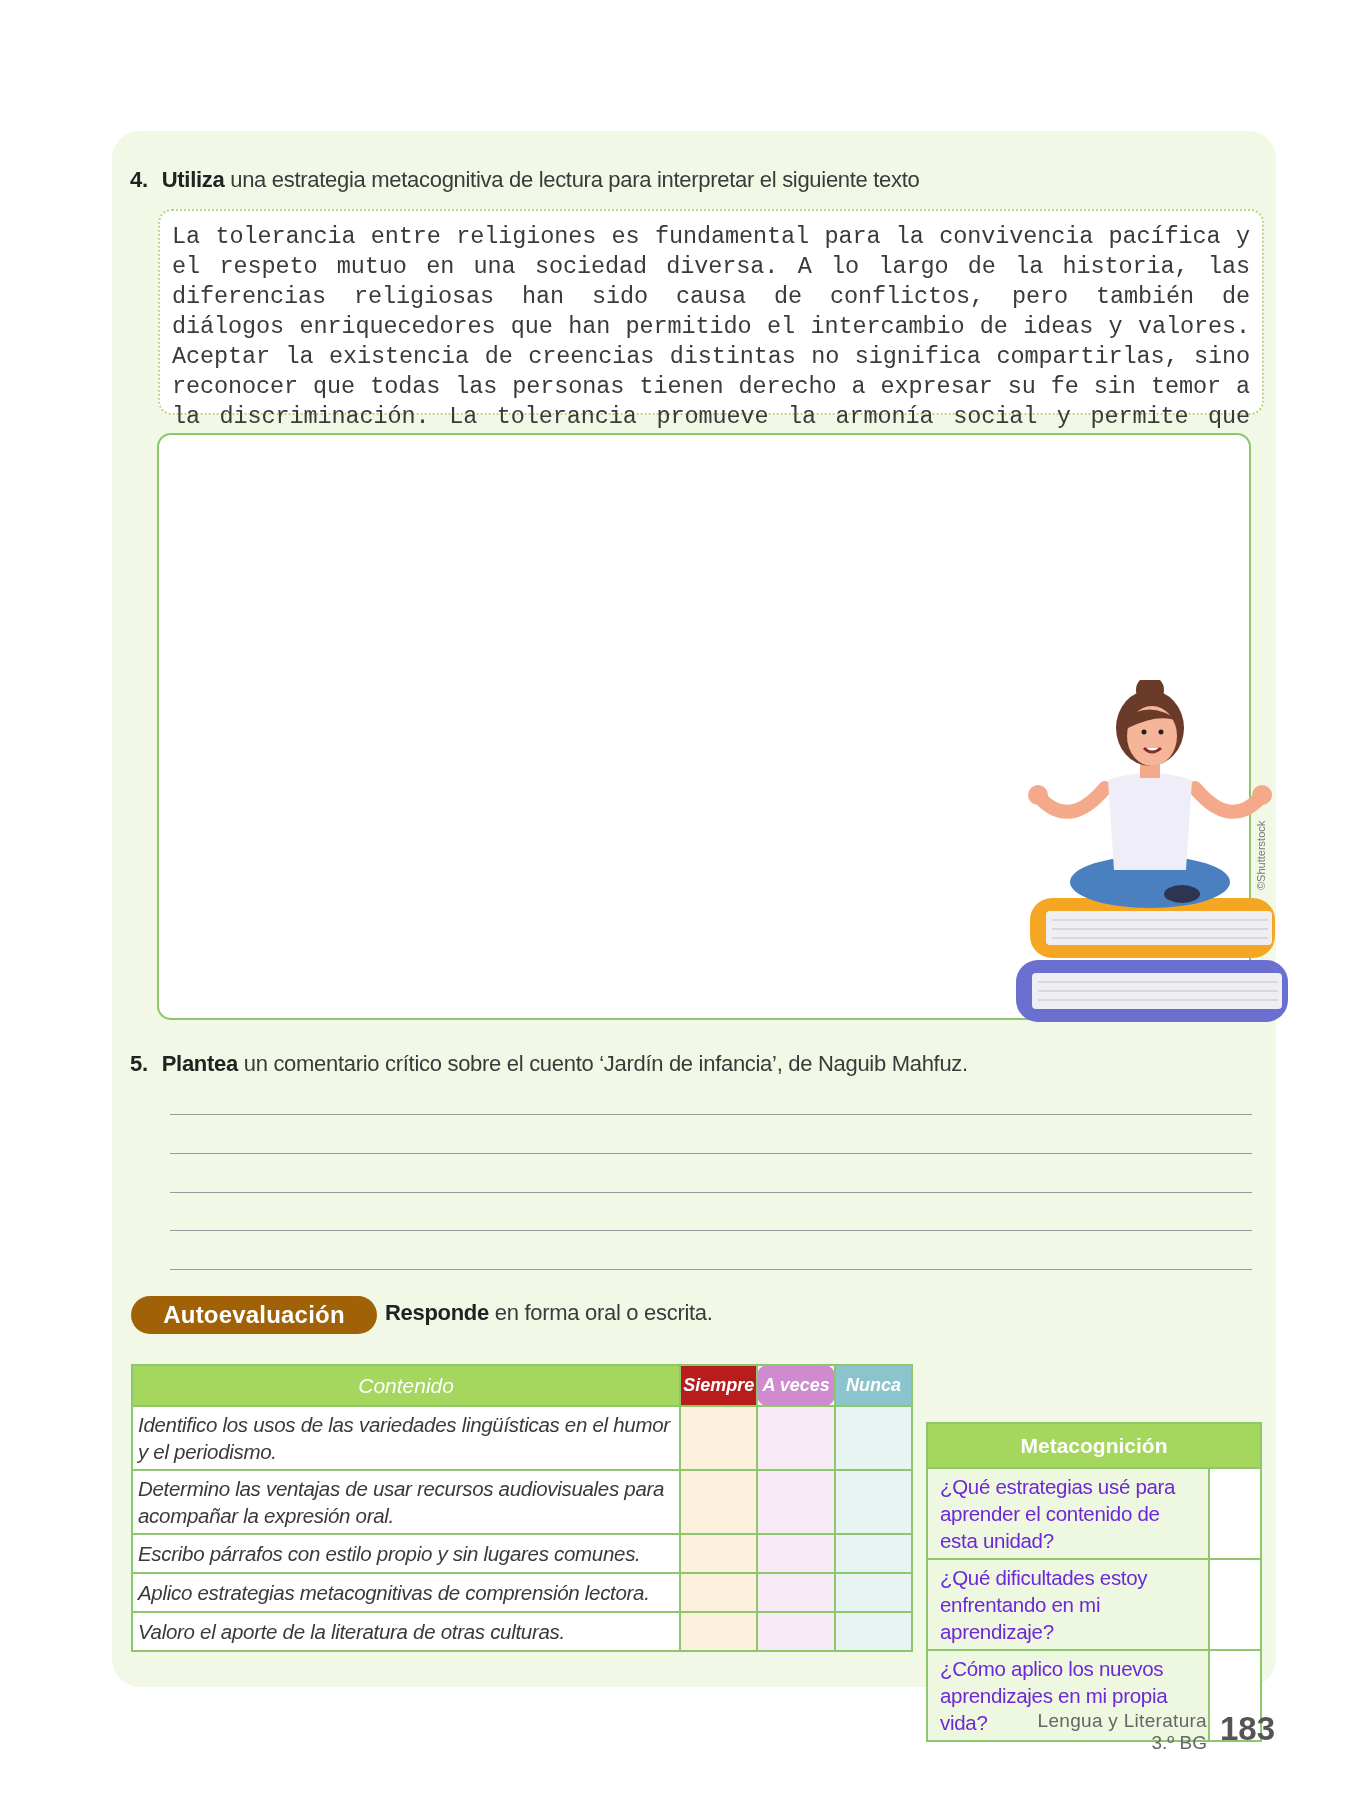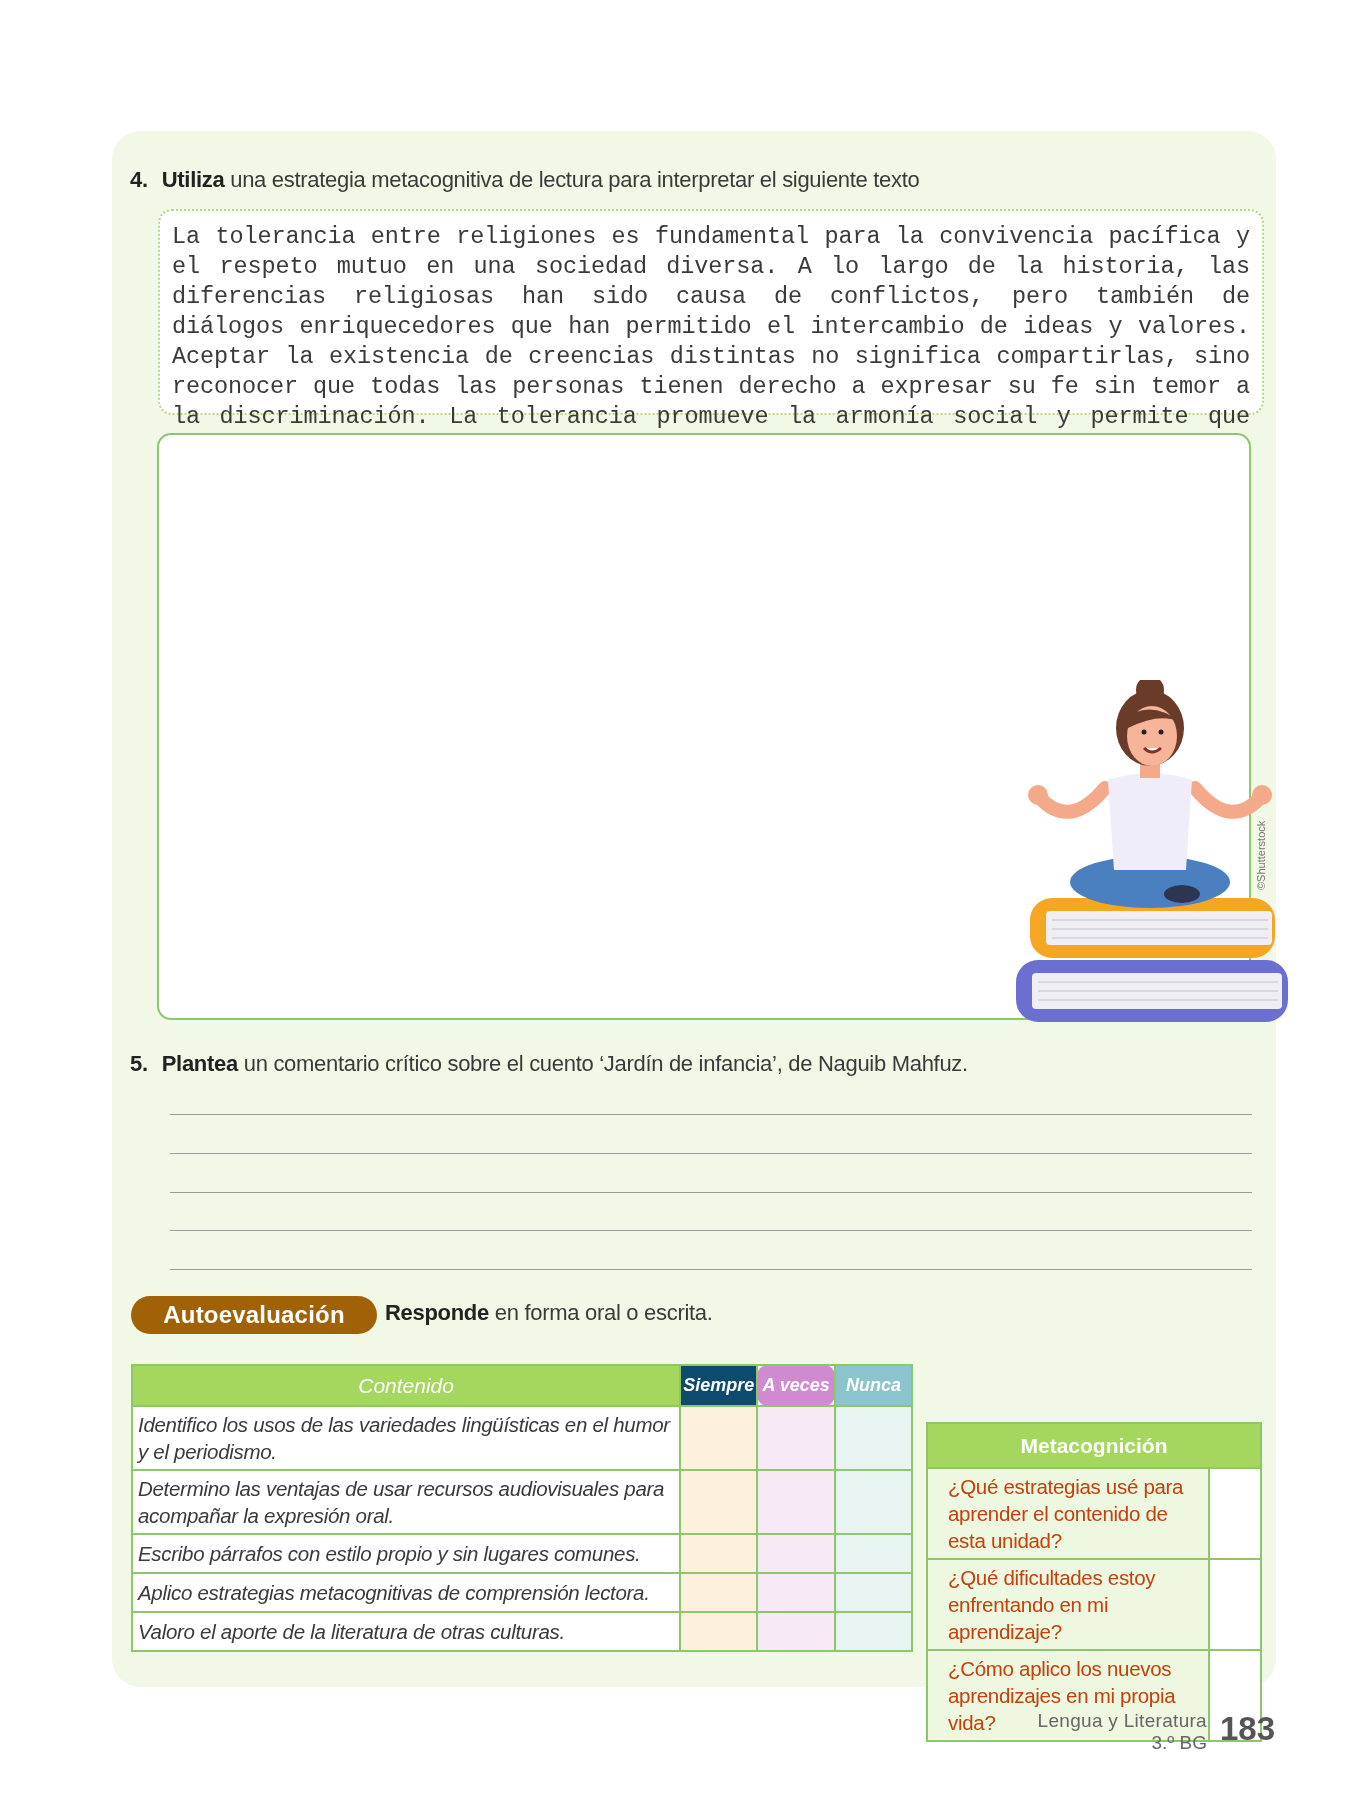--- a/index.html
+++ b/index.html
@@ -50,34 +50,34 @@
     .auto-instr { position: absolute; left: 385px; top: 1300px; font-size: 22px; color: #3a3a3a; white-space: nowrap; letter-spacing: -0.3px; }
     .auto-instr b { color: #222; }
 
     table { border-collapse: collapse; }
     .eval-table { position: absolute; left: 131px; top: 1364px; width: 782px; font-style: italic; }
     .eval-table td, .eval-table th { border: 2px solid #8cc86b; }
     .eval-table th {
       height: 41px; color: #fff; font-weight: normal; font-size: 21px;
     }
     .th-content { background: #a5d65e; width: 550px; }
-    .th-siempre { background: #0c4a6e; width: 77px; font-size: 18px !important; font-weight: bold !important; }
+    .th-siempre { background: #b91c1c; width: 77px; font-size: 18px !important; font-weight: bold !important; }
     .th-aveces { background: #cf8ad0; width: 78px; font-size: 18px !important; font-weight: bold !important; border-radius: 11px; }
     .th-nunca { background: #8bc4cc; width: 77px; font-size: 18px !important; font-weight: bold !important; }
     .eval-table td { font-size: 20.5px; color: #3a3a3a; padding: 4px 5px; line-height: 27px; vertical-align: middle; background: #fff; letter-spacing: -0.3px; }
     .c-siempre { background: #fdf0dc !important; }
     .c-aveces { background: #f7e9f5 !important; }
     .c-nunca { background: #e8f4f1 !important; }
     .r-tall td { height: 64px; }
     .r-short td { height: 39px; }
 
     .meta-table { position: absolute; left: 926px; top: 1422px; width: 336px; }
     .meta-table td, .meta-table th { border: 2px solid #8cc86b; }
     .meta-table th { height: 45px; background: #a5d65e; color: #fff; font-size: 21px; font-weight: bold; }
-    .meta-table td.q { font-size: 20.5px; color: #c2410c; padding: 4px 20px; line-height: 27px; background: #eef7df; height: 91px; letter-spacing: -0.3px; }
+    .meta-table td.q { font-size: 20.5px; color: #6d28d9; padding: 4px 12px; line-height: 27px; background: #eef7df; height: 91px; letter-spacing: -0.3px; }
     .meta-table td.a { background: #fff; width: 52px; }
 
     .footer { position: absolute; left: 1015px; top: 1710px; width: 260px; height: 50px; }
     .footer-subject { position: absolute; right: 68px; top: 0; font-size: 19px; color: #666; white-space: nowrap; letter-spacing: 0.3px; }
     .footer-grade { position: absolute; right: 68px; top: 22px; font-size: 19px; color: #666; white-space: nowrap; }
     .footer-page { position: absolute; right: 0; top: 0; font-size: 33px; font-weight: bold; color: #555; }
   </style>
 </head>
 <body>
 

